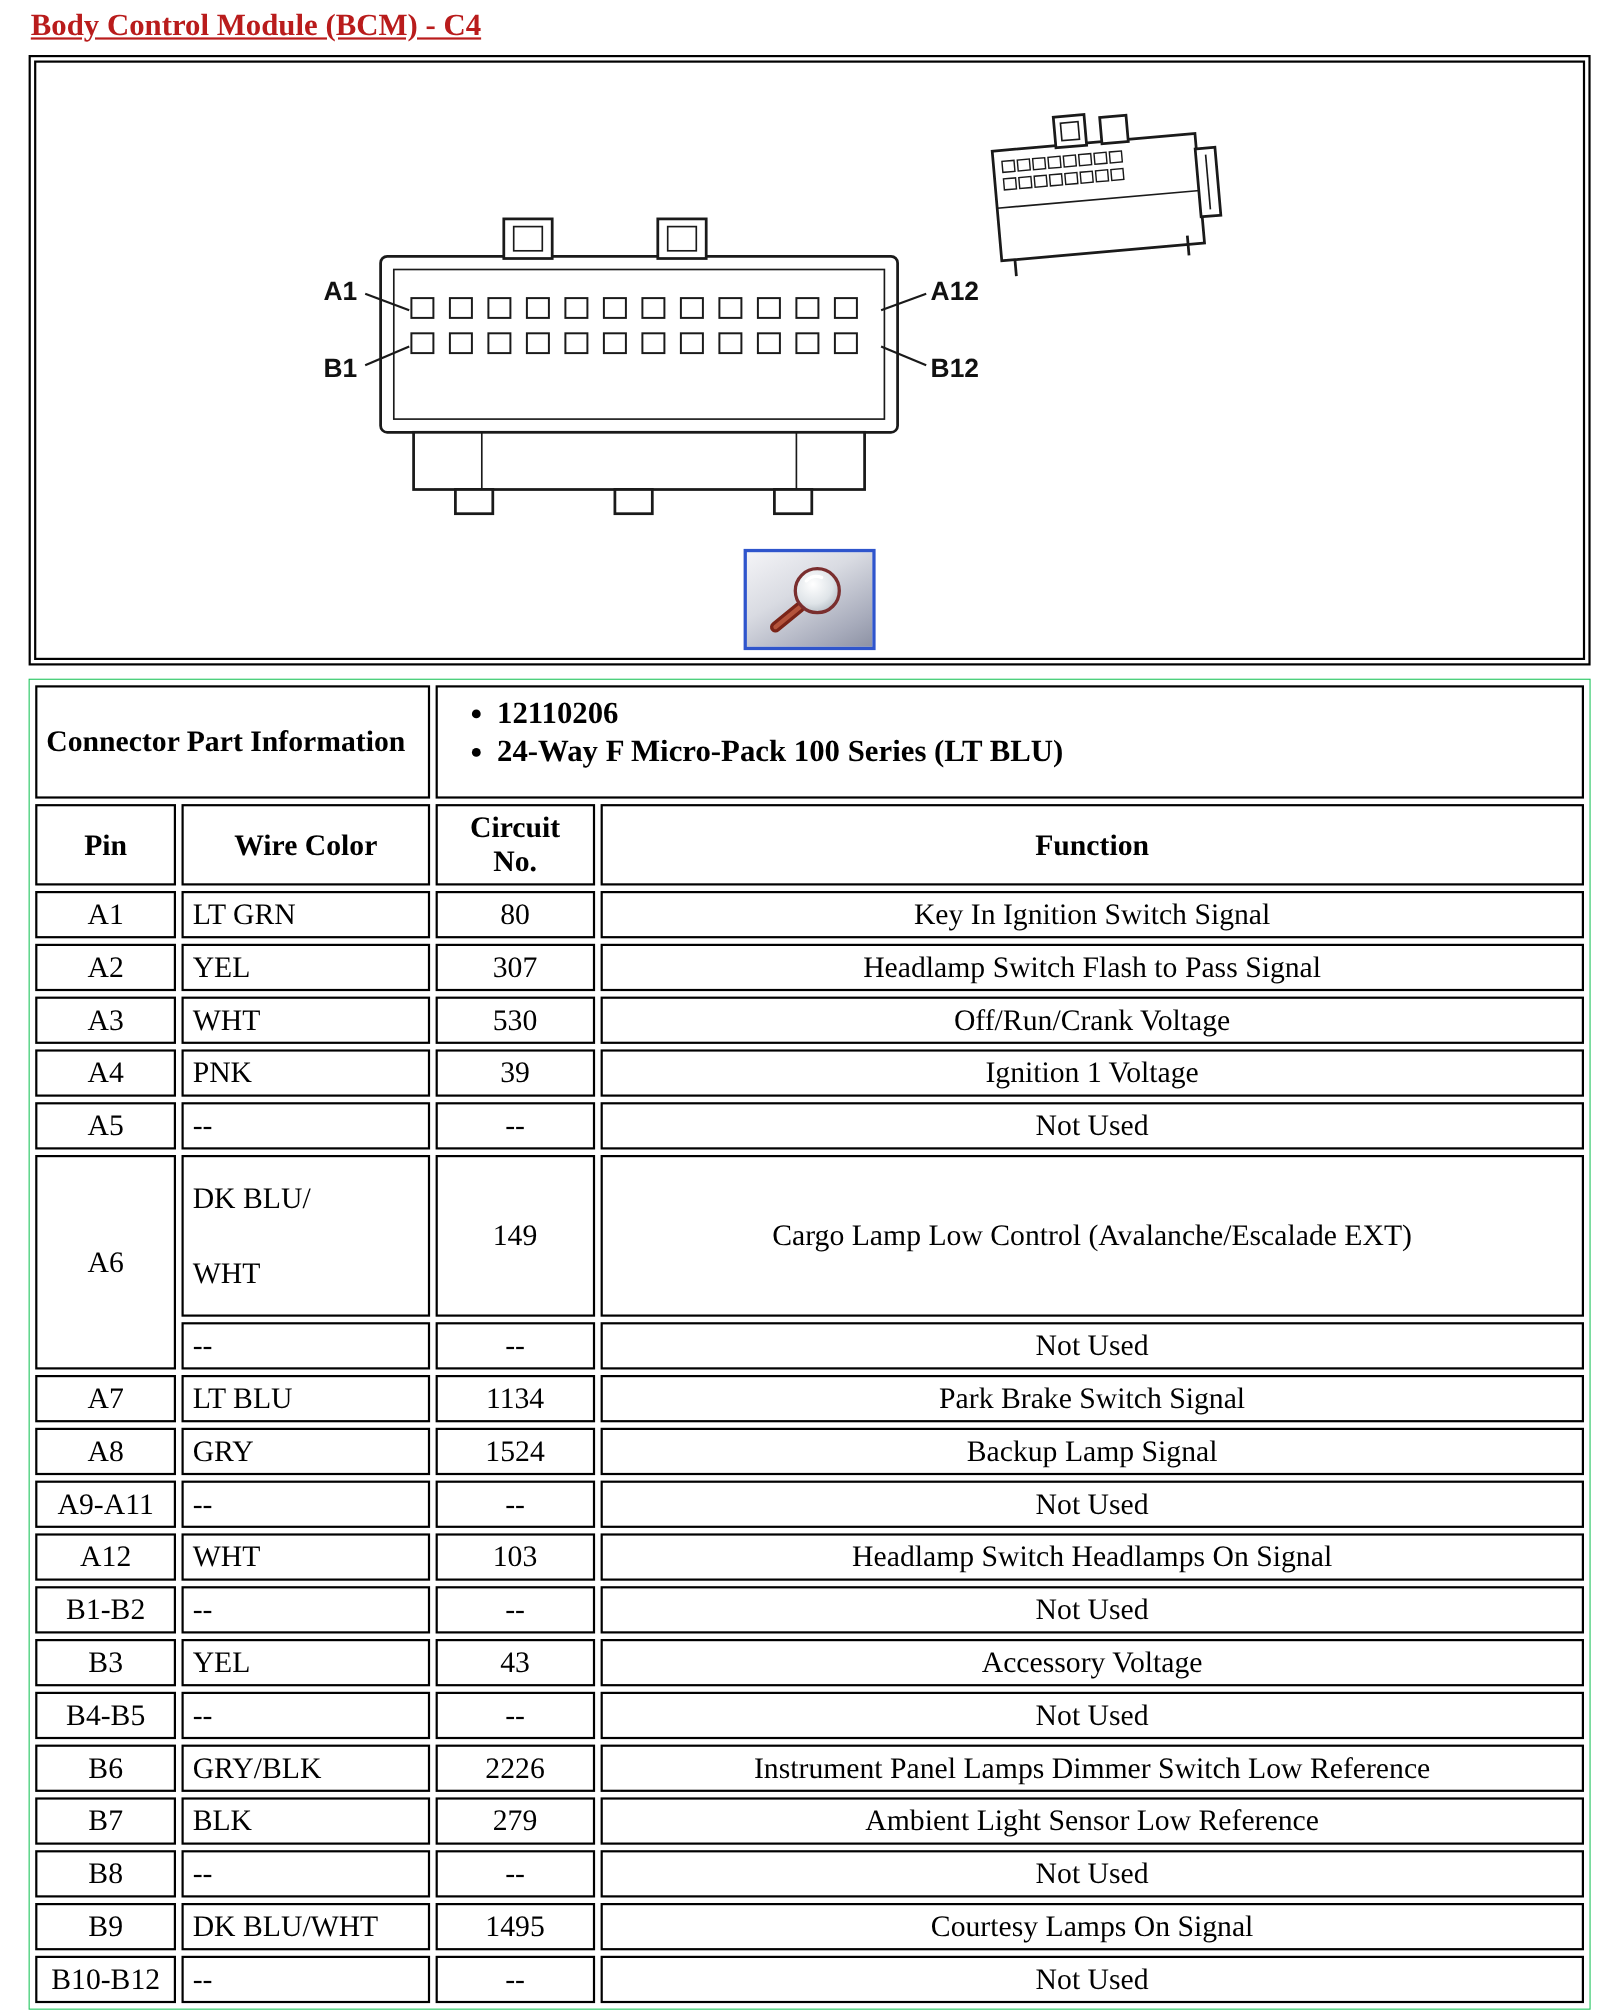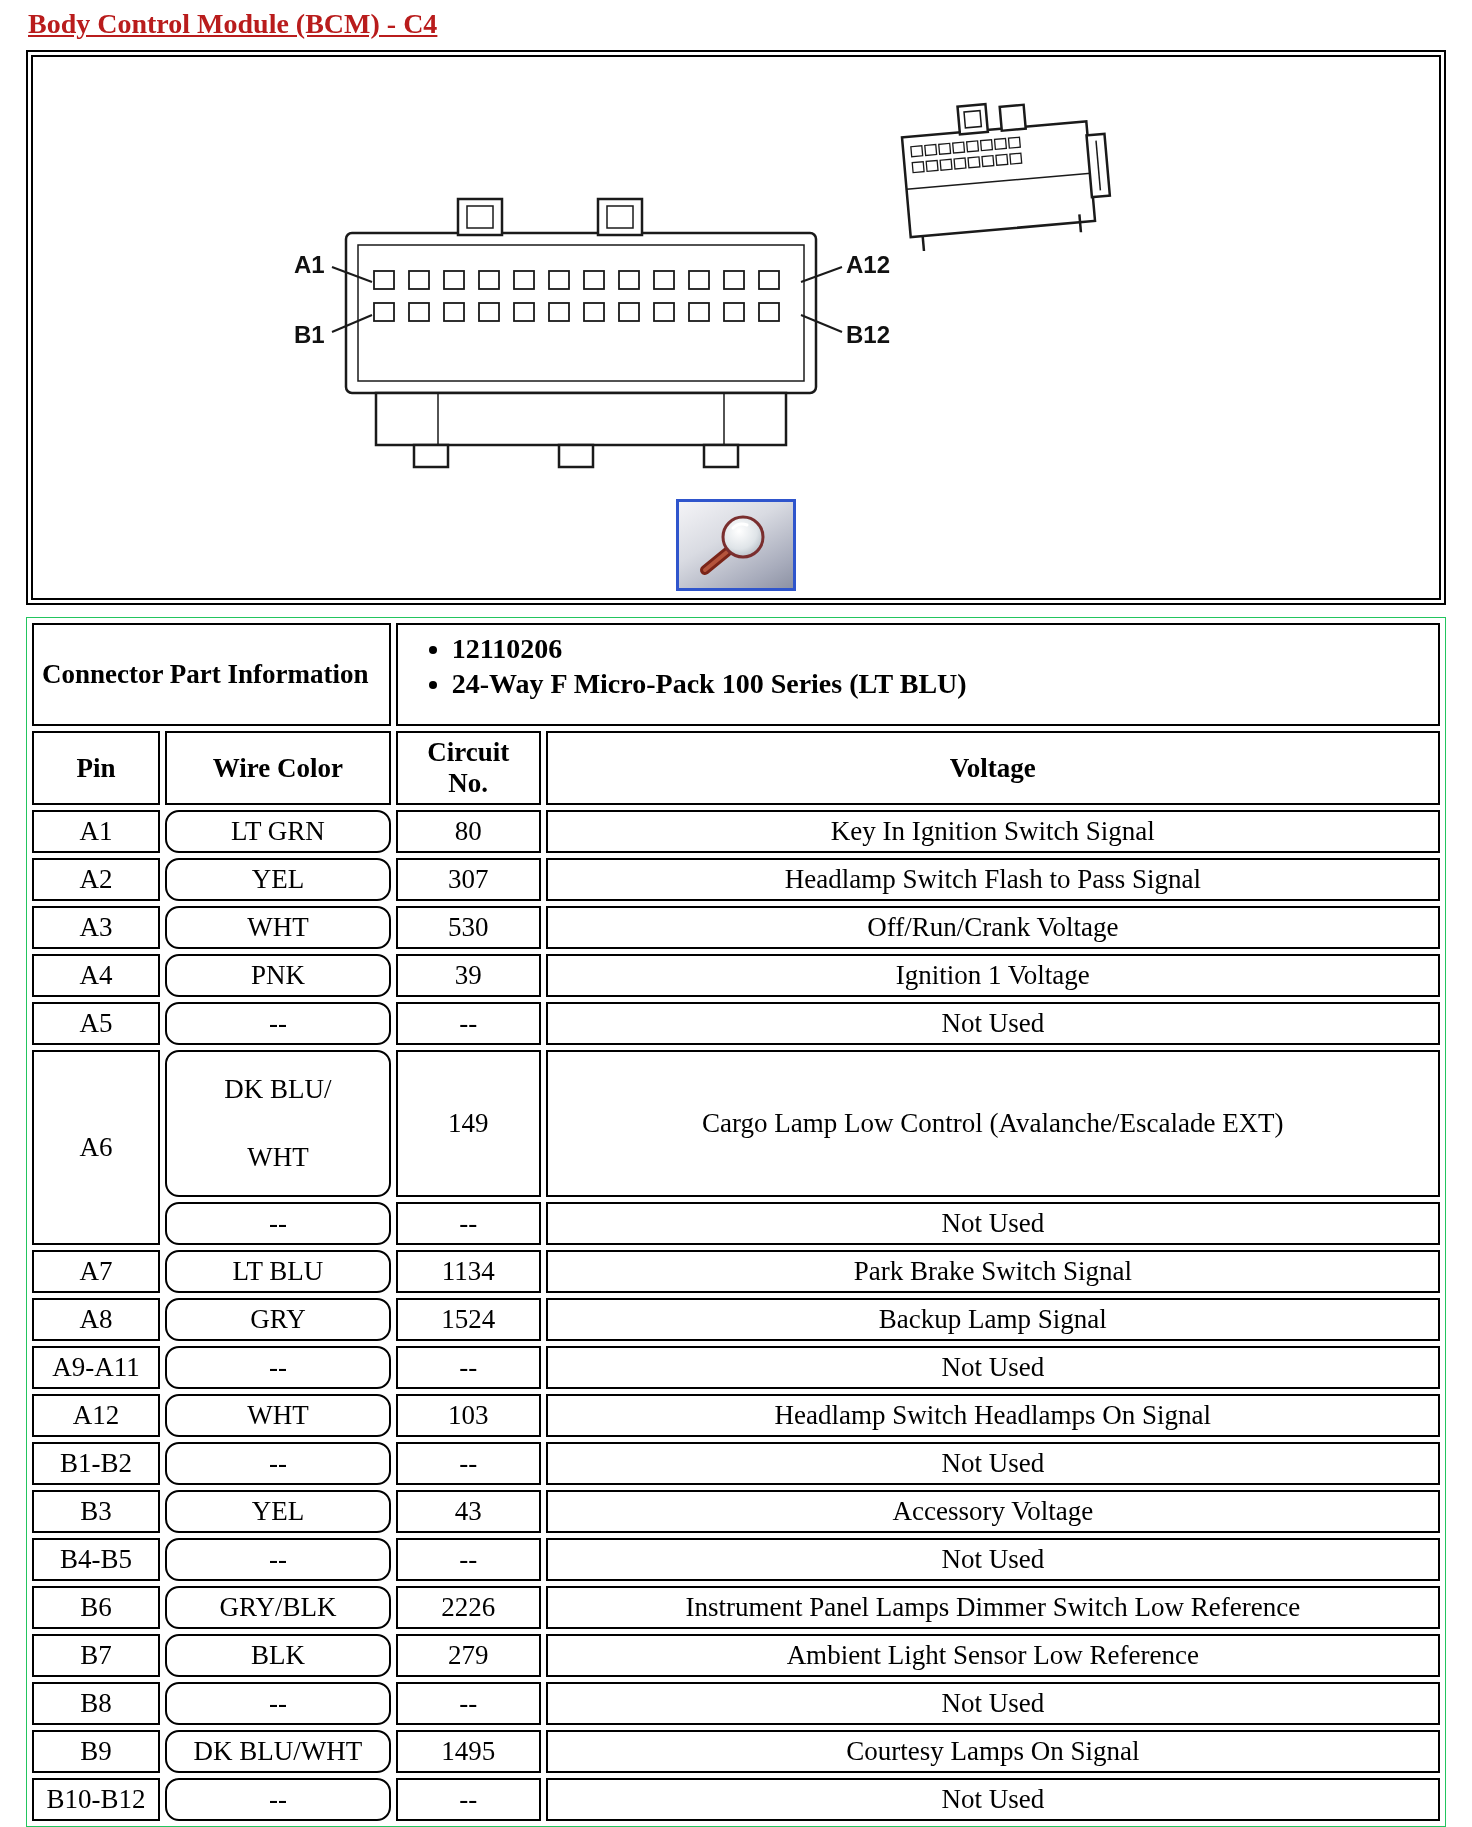--- a/index.html
+++ b/index.html
@@ -92,21 +92,21 @@
   .info-values ul {
     margin: 4px 0 20px 46px;
     padding: 0;
     font-weight: bold;
     font-size: 28px;
     list-style-type: disc;
   }
   .info-values li { margin: 3px 0; }
 
   .c-pin  { text-align: center; }
-  .c-wire { text-align: center; white-space: pre-line; border-radius: 14px; }
+  .c-wire { white-space: pre-line; }
   .c-circ { text-align: center; }
   .c-func { text-align: center; padding-left: 6px; }
 
   tr.tall-row td { height: 112px; vertical-align: middle; }
   td.wire-two-line { line-height: 2.5; }
   td.pin-span { vertical-align: middle; }
 </style>
 </head>
 <body>
 
@@ -244,21 +244,21 @@
           <ul>
             <li>12110206</li>
             <li>24-Way F Micro-Pack 100 Series (LT BLU)</li>
           </ul>
         </td>
       </tr>
       <tr>
         <th>Pin</th>
         <th>Wire Color</th>
         <th>Circuit No.</th>
-        <th>Voltage</th>
+        <th>Function</th>
       </tr>
 
       <tr>
         <td class="c-pin">A1</td>
         <td class="c-wire">LT GRN</td>
         <td class="c-circ">80</td>
         <td class="c-func">Key In Ignition Switch Signal</td>
       </tr>
       <tr>
         <td class="c-pin">A2</td>

